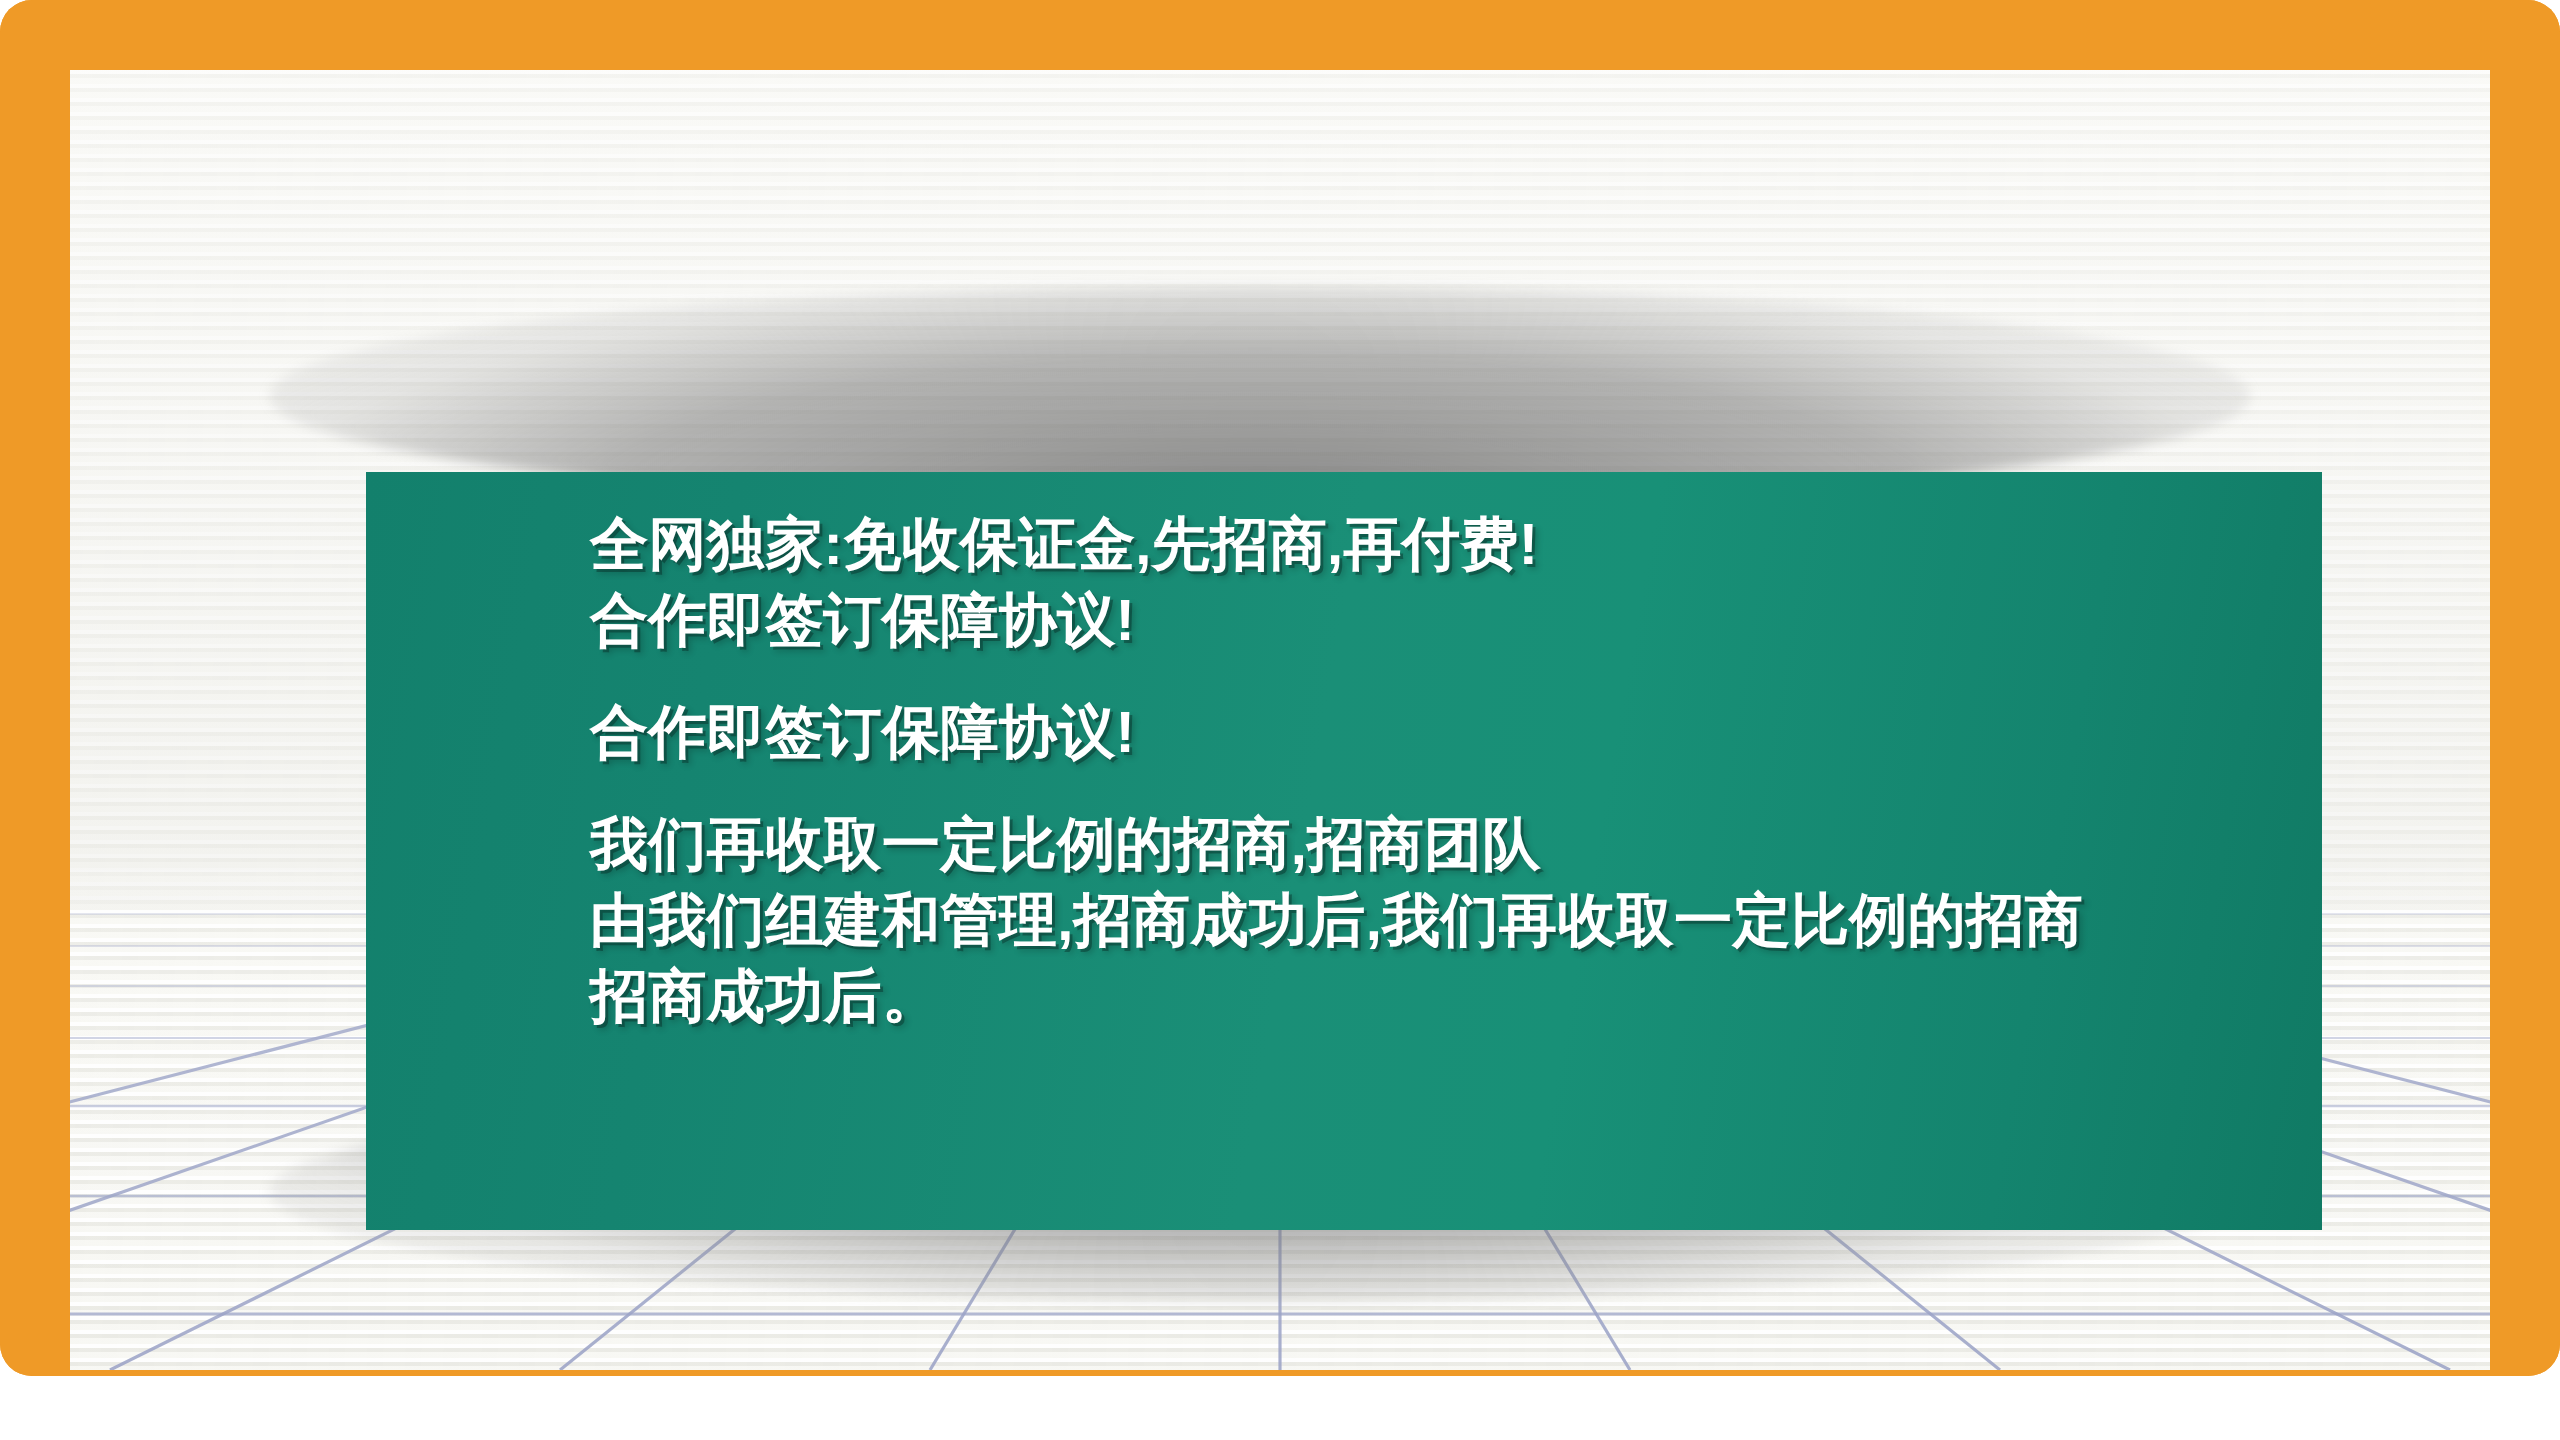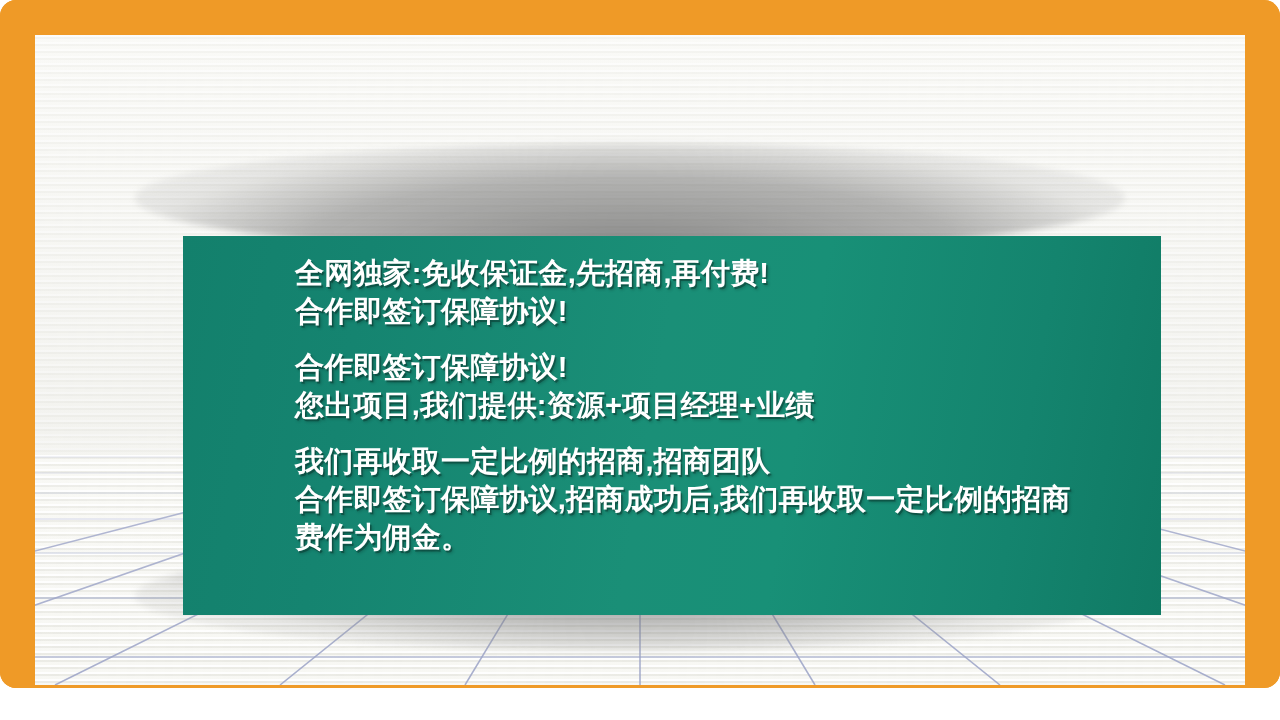--- a/index.html
+++ b/index.html
@@ -216,26 +216,25 @@
     <div class="panel">
       <div class="panel-inner">
 
         <div class="text-block">
           <div class="line">全网独家:免收保证金,先招商,再付费!</div>
           <div class="line">合作即签订保障协议!</div>
         </div>
 
         <div class="text-block">
           <div class="line spacer-before">合作即签订保障协议!</div>
-          <div class="line">您出项目,我们提供:资源+项目经理+业绩</div>
         </div>
 
         <div class="text-block">
           <div class="line spacer-before">我们再收取一定比例的招商,招商团队</div>
-          <div class="line">合作即签订保障协议,招商成功后,我们再收取一定比例的招商</div>
-          <div class="line">费作为佣金。</div>
+          <div class="line">由我们组建和管理,招商成功后,我们再收取一定比例的招商</div>
+          <div class="line">招商成功后。</div>
         </div>
 
       </div>
     </div>
 
   </div>
 </div>
 
 </body></html>

